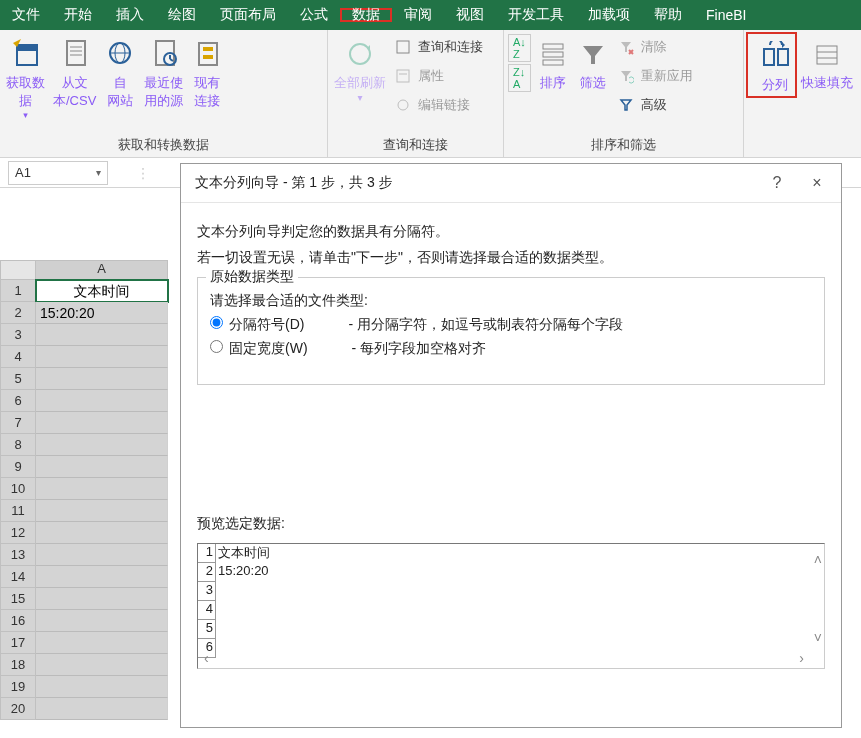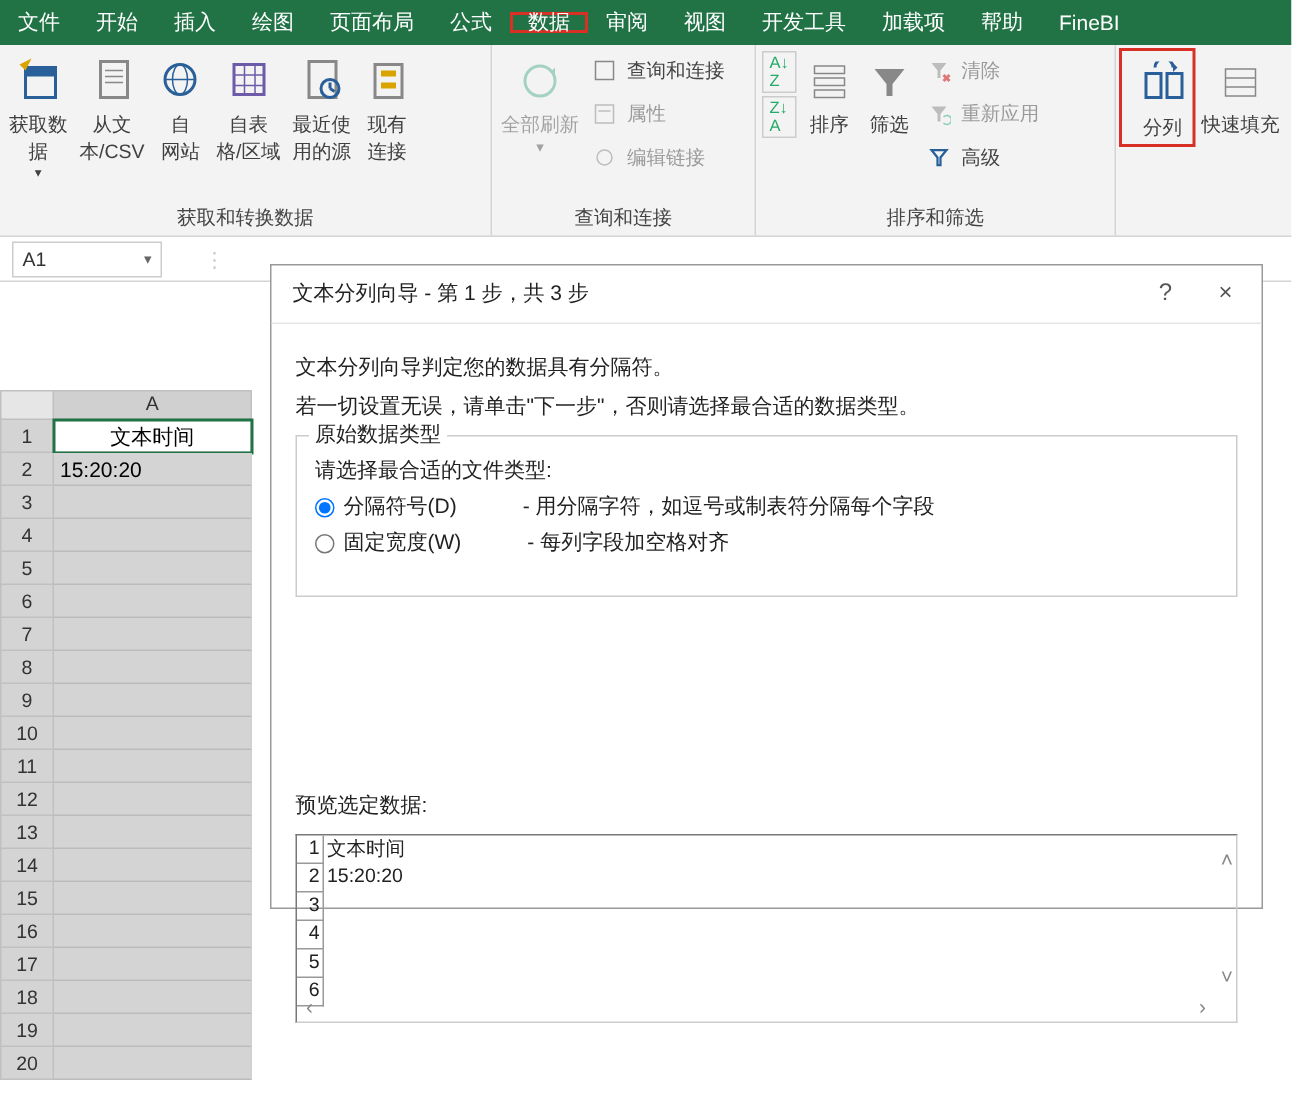--- a/index.html
+++ b/index.html
@@ -8,21 +8,21 @@
     
     .menubar { background: #217346; height: 30px; display: flex; align-items: center; }
     .menuitem { color: #fff; font-size: 14px; padding: 2px 12px; height: 32px; display: flex; align-items: center; cursor: pointer; }
     .menuitem.highlighted { border: 2px solid #d93025; padding: 0 10px; height: 14px; margin: 1px 0; }
 
     
     .ribbon { background: #f3f3f3; border-bottom: 1px solid #d4d4d4; height: 128px; display: flex; }
     .ribbon-group { display: flex; flex-direction: column; border-right: 1px solid #d4d4d4; padding: 2px 2px 0 2px; }
     .ribbon-icons { display: flex; flex: 1; align-items: flex-start; }
     .ribbon-label { text-align: center; font-size: 13px; color: #444; padding: 2px 0 3px 0; }
-    .rib-btn { display: flex; flex-direction: column; align-items: center; padding: 2px 4px; font-size: 13px; color: #404040; }
+    .rib-btn { display: flex; flex-direction: column; align-items: center; padding: 2px 4px; font-size: 13px; color: #8b5cf6; }
     .rib-btn .icn { width: 32px; height: 40px; display: flex; align-items: center; justify-content: center; }
     .rib-btn.disabled { opacity: 0.45; }
     .rib-small { display: flex; align-items: center; font-size: 13px; color: #444; padding: 2px 4px; gap: 6px; }
     .rib-small.disabled { opacity: 0.5; }
     .rib-small .sicn { width: 18px; height: 18px; display: flex; align-items: center; justify-content: center; }
     .col-stack { display: flex; flex-direction: column; justify-content: space-around; height: 88px; }
     .highlighted-btn { border: 2px solid #d93025; padding-left: 11px; }
 
     
     .fx-row { display: flex; align-items: center; border-bottom: 1px solid #d4d4d4; height: 30px; background: #fff; }
@@ -39,33 +39,33 @@
     .row-g { display: flex; }
     .rowh { width: 36px; height: 22px; background: #e6e6e6; border: 1px solid #c0c0c0; border-top: none; text-align: center; font-size: 13px; color: #333; line-height: 22px; }
     .cell { width: 132px; height: 22px; border-right: 1px solid #d0d0d0; border-bottom: 1px solid #d0d0d0; font-size: 14px; padding: 0 4px; line-height: 22px; background: #fff; }
     .cell.header-cell { text-align: center; }
     .cell.sel { background: #d4d4d4; border-bottom: 1px solid #bbb; }
     .rowh.sel { background: #d4d4d4; }
     .colh.sel { background: #d0d0d0; }
     .cell.active-cell { outline: 2px solid #217346; outline-offset: -1px; background: #fff; }
 
     
-    .dialog { position: absolute; left: 180px; top: 176px; width: 662px; height: 430px; background: #fff; border: 1px solid #999; }
+    .dialog { position: absolute; left: 180px; top: 163px; width: 662px; height: 565px; background: #fff; border: 1px solid #999; }
     .dlg-title { display: flex; align-items: center; justify-content: space-between; padding: 10px 14px; border-bottom: 1px solid #e5e5e5; }
     .dlg-title-text { font-size: 14px; color: #222; }
     .dlg-ctrls { display: flex; gap: 20px; }
     .dlg-ctrl { font-size: 16px; color: #555; cursor: pointer; width: 20px; text-align: center; }
     .dlg-body { padding: 12px 16px; font-size: 14px; color: #222; }
     .dlg-body p { margin: 8px 0; }
     .fieldset { border: 1px solid #ccc; padding: 10px 12px 20px 12px; margin-top: 10px; }
     .legend { font-size: 14px; padding: 0 4px; margin-left: -4px; position: relative; top: -20px; background: #fff; display: inline-block; }
     .fs-inner { margin-top: -14px; }
     .radio-row { display: flex; align-items: center; gap: 10px; margin: 6px 0; }
     .radio-row input { margin-right: 4px; }
-    .radio-lbl { display: inline-flex; align-items: center; gap: 2px; }
+    .radio-lbl { display: inline-flex; align-items: flex-start; gap: 2px; }
     .radio-desc { margin-left: 34px; }
     .preview-label { margin-top: 130px; font-size: 14px; }
     .preview-frame { position: relative; border: 1px inset #ccc; margin-top: 10px; height: 126px; }
     .preview-inner { position: absolute; left: 0; top: 0; width: 614px; height: 114px; font-family: "SimSun", monospace; font-size: 13px; }
     .prow { display: flex; height: 19px; }
     .prow .pn { width: 18px; text-align: right; border-right: 1px solid #999; border-bottom: 1px solid #999; padding-right: 2px; }
     .prow .pv { padding-left: 2px; }
     .scroll-btn { position: absolute; font-size: 14px; color: #888; }
     .scr-up { right: 2px; top: 8px; }
     .scr-dn { right: 2px; bottom: 22px; }
@@ -126,33 +126,20 @@
               <ellipse cx="14" cy="16" rx="5" ry="10" fill="none" stroke="#2a6099" stroke-width="1"></ellipse>
               <line x1="4" y1="16" x2="24" y2="16" stroke="#2a6099"></line>
             </svg>
           </span>
           <span>自</span>
           <span>网站</span>
         </div>
         <div class="rib-btn">
           <span class="icn">
             <svg width="28" height="34">
-              <rect x="4" y="6" width="20" height="20" fill="none" stroke="#6d5aa8" stroke-width="2"></rect>
-              <line x1="4" y1="13" x2="24" y2="13" stroke="#6d5aa8"></line>
-              <line x1="4" y1="20" x2="24" y2="20" stroke="#6d5aa8"></line>
-              <line x1="11" y1="6" x2="11" y2="26" stroke="#6d5aa8"></line>
-              <line x1="18" y1="6" x2="18" y2="26" stroke="#6d5aa8"></line>
-            </svg>
-          </span>
-          <span>自表</span>
-          <span>格/区域</span>
-        </div>
-        <div class="rib-btn">
-          <span class="icn">
-            <svg width="28" height="34">
               <rect x="6" y="4" width="18" height="24" fill="none" stroke="#888" stroke-width="2"></rect>
               <circle cx="20" cy="22" r="6" fill="none" stroke="#2a6099" stroke-width="2"></circle>
               <line x1="20" y1="18" x2="20" y2="22" stroke="#2a6099" stroke-width="2"></line>
               <line x1="20" y1="22" x2="23" y2="24" stroke="#2a6099" stroke-width="2"></line>
             </svg>
           </span>
           <span>最近使</span>
           <span>用的源</span>
         </div>
         <div class="rib-btn">

